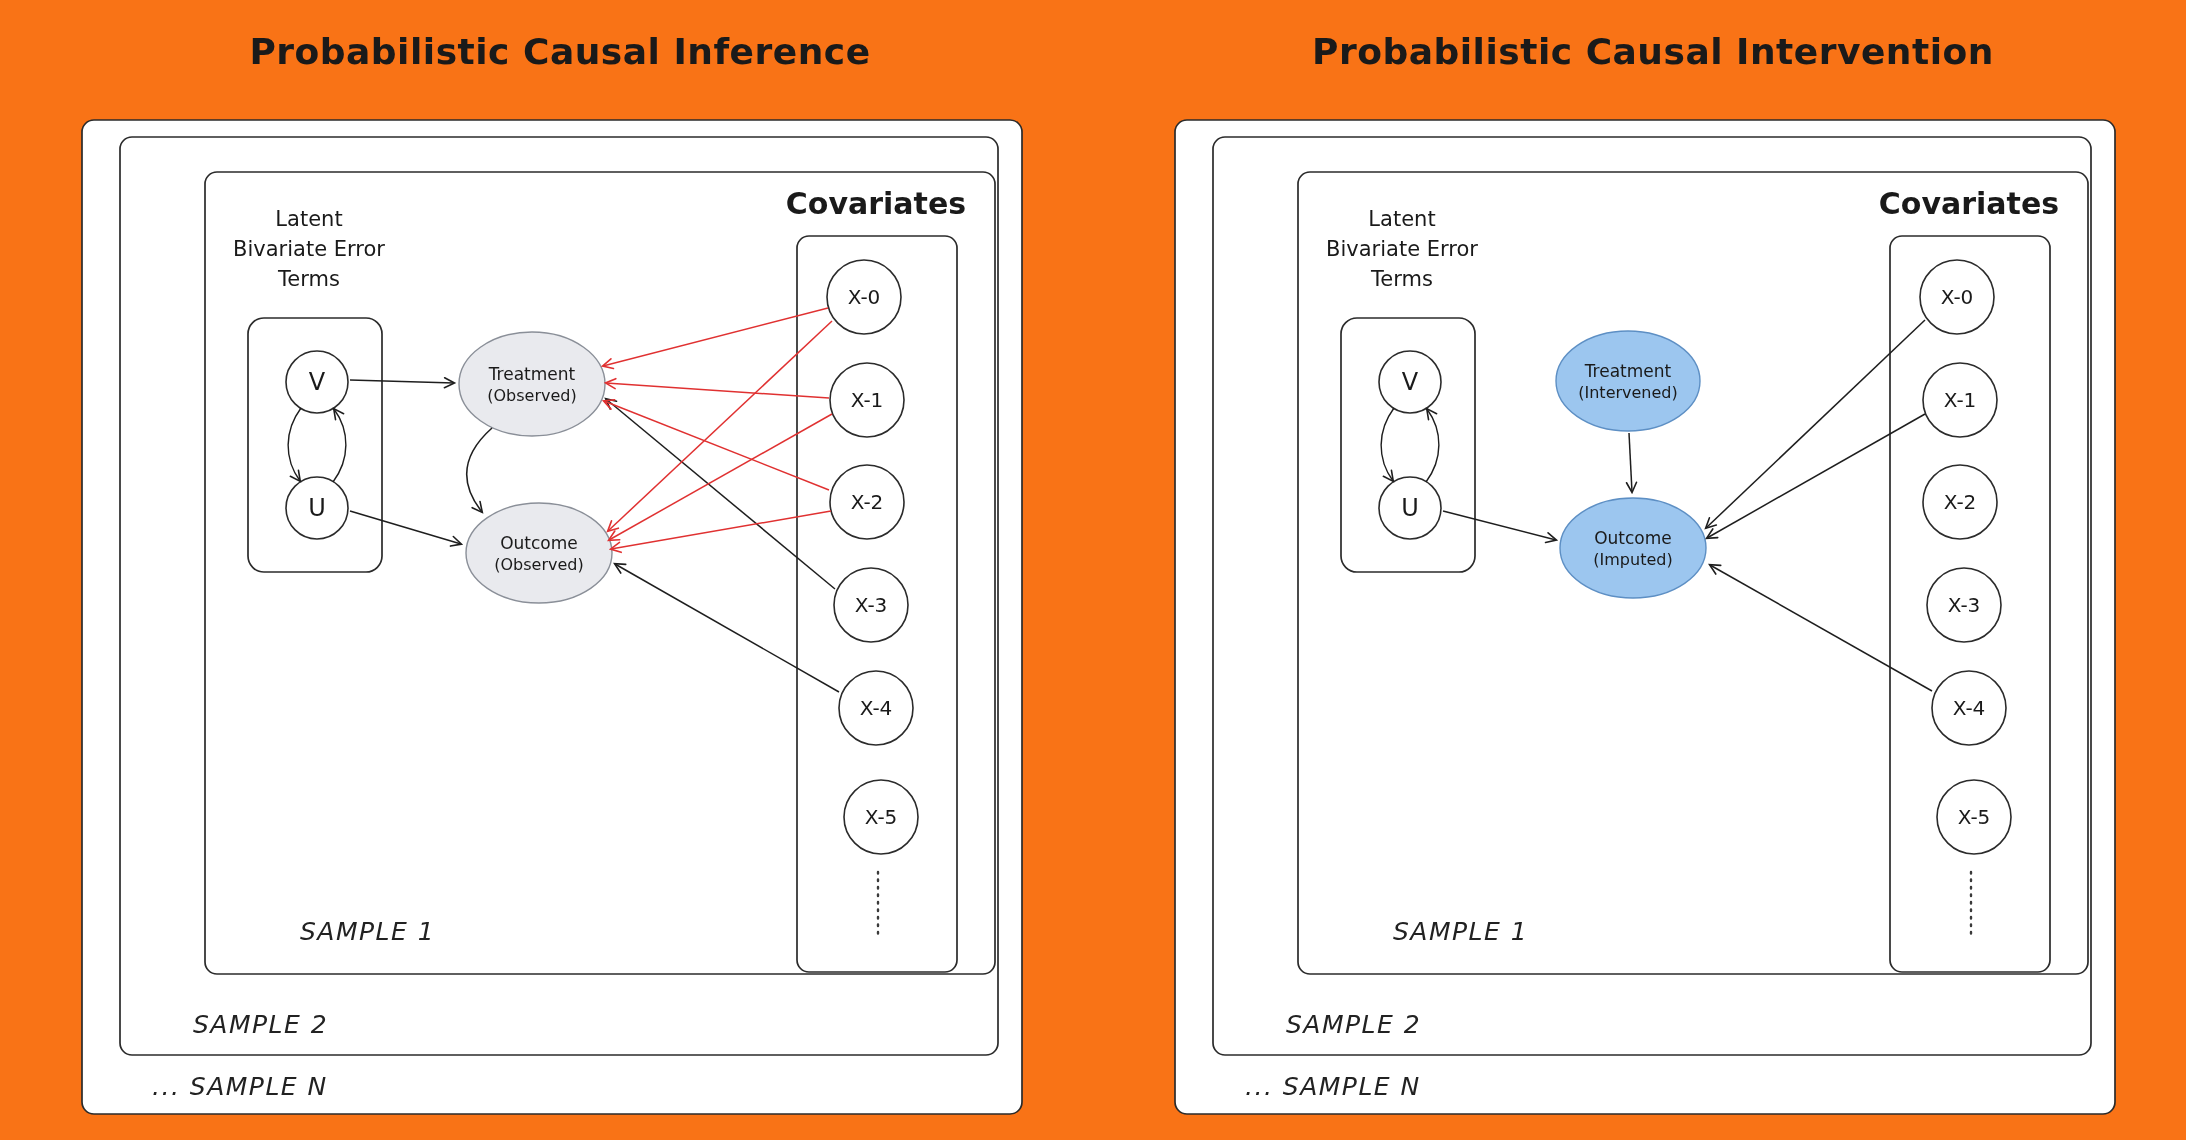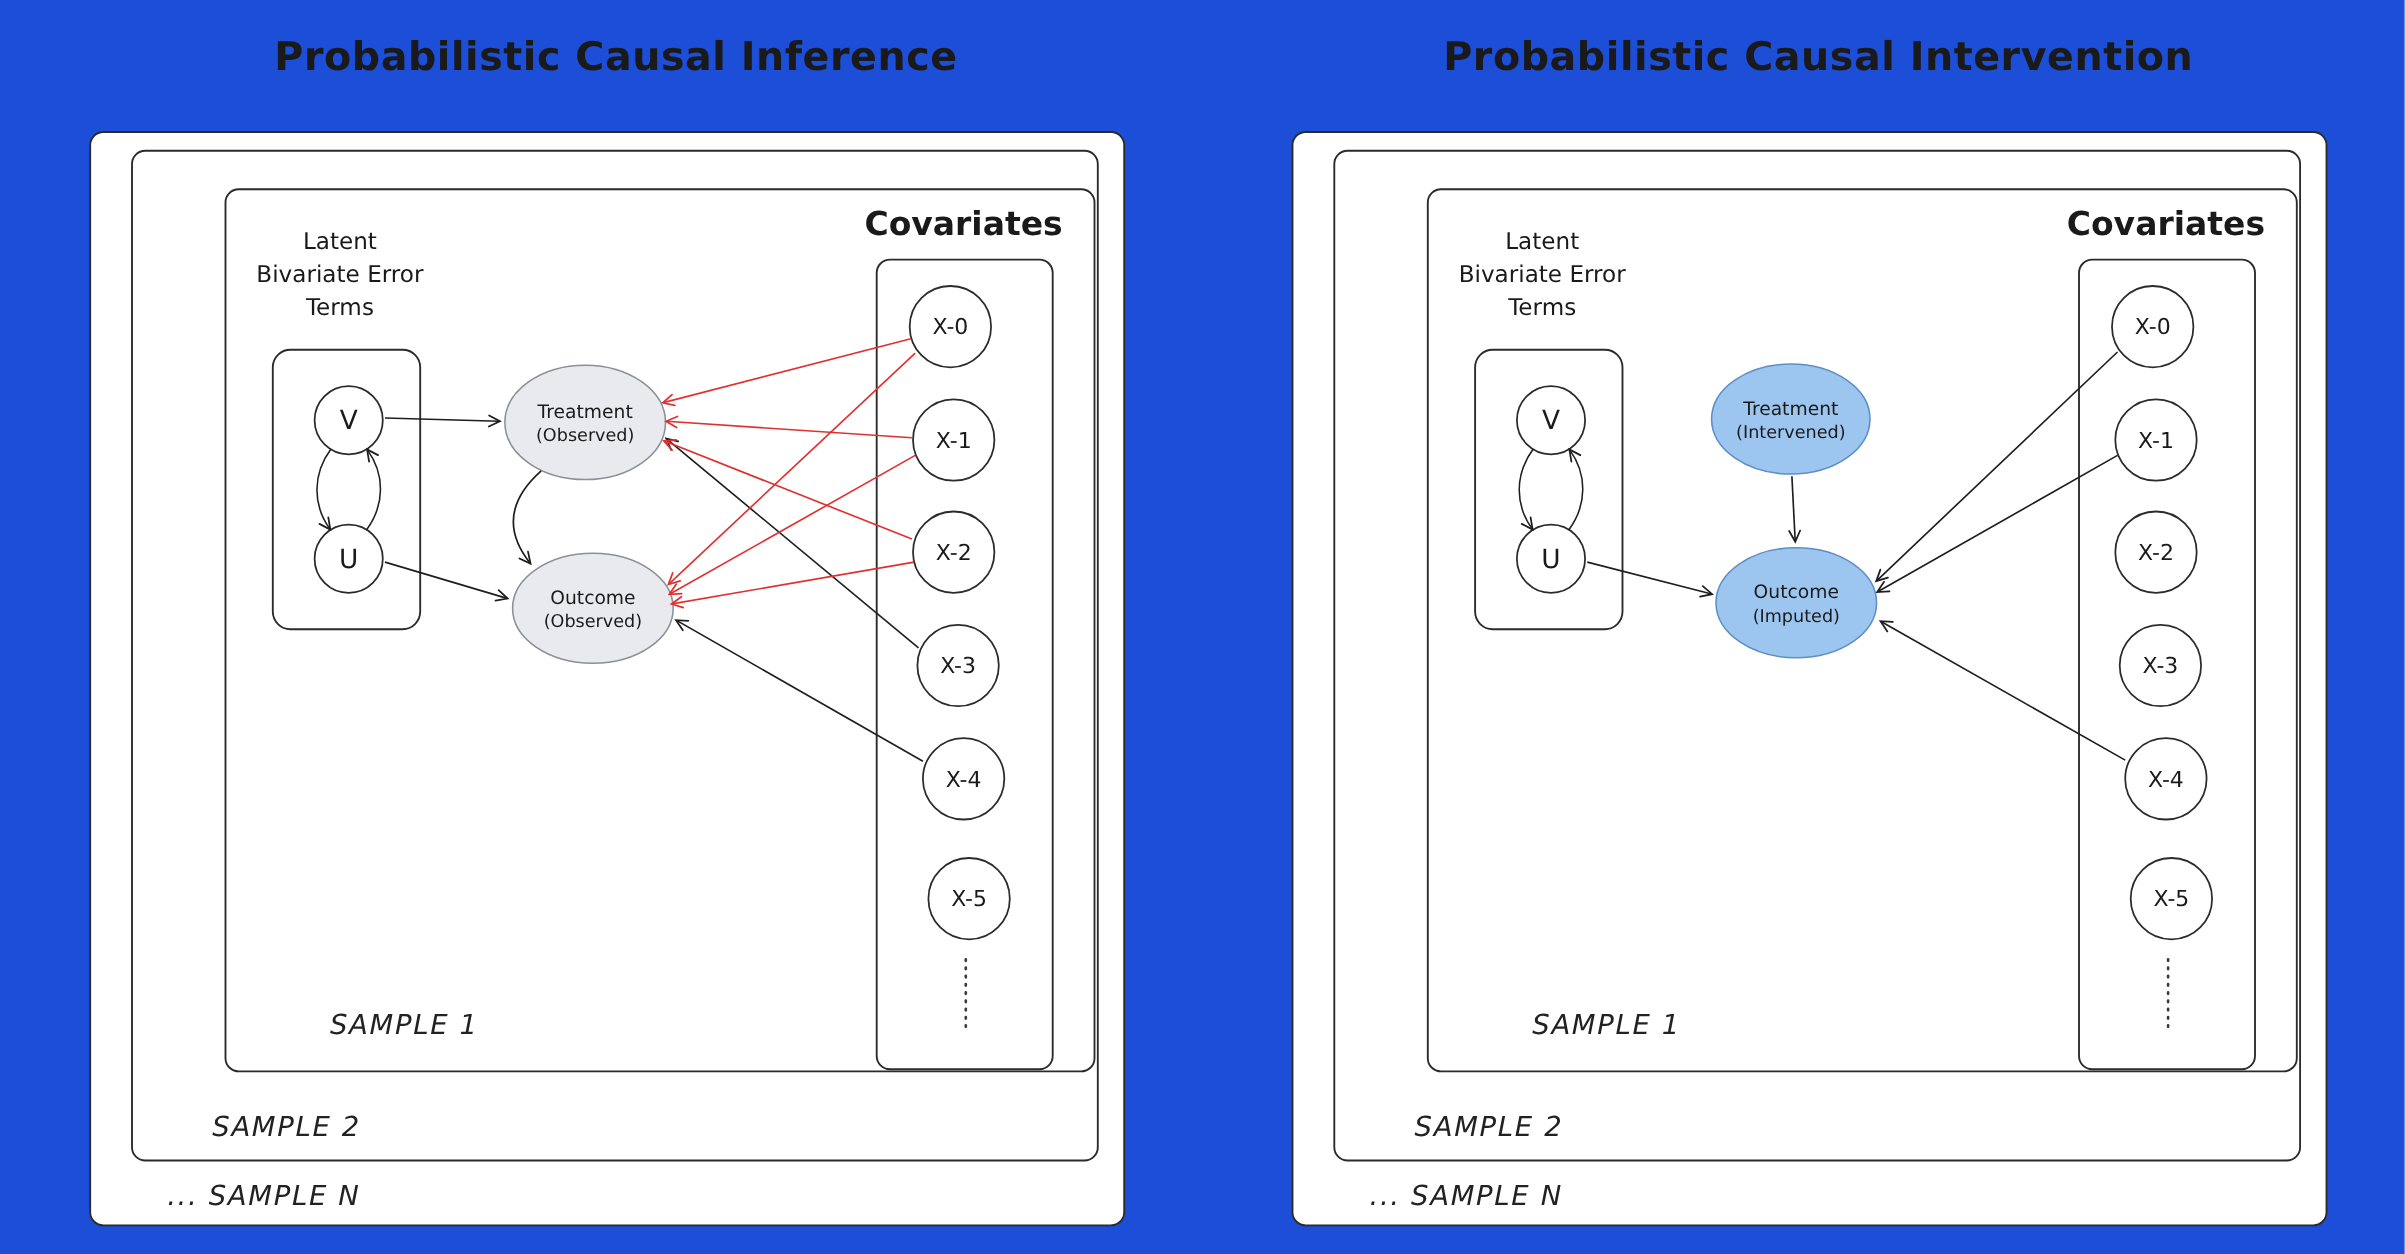--- a/index.html
+++ b/index.html
@@ -1,17 +1,17 @@
 <!DOCTYPE html>
 <html><head>
 <meta charset="utf-8">
 <style>
   html, body { margin: 0; padding: 0; background: #ffffff; }
   body { width: 2186px; height: 1140px; font-family: "DejaVu Sans", sans-serif; }
-  .canvas { display: flex; width: 2186px; height: 1140px; background: #1d4ed8; }
+  .canvas { display: flex; width: 2186px; height: 1140px; background: #f97316; }
   .panel { width: 1093px; height: 1140px; }
 
   text { fill: #1a1a1a; }
   .title { font-size: 36px; font-weight: bold; text-anchor: middle; letter-spacing: 0.5px; }
   .cov-title { font-size: 30px; font-weight: bold; text-anchor: middle; }
   .sample-label { font-size: 25px; font-style: italic; letter-spacing: 1.5px; fill: #222; }
   .latent-label { font-size: 21px; text-anchor: middle; }
   .vu-label { font-size: 24px; text-anchor: middle; }
   .cov-label { font-size: 20px; text-anchor: middle; }
   .node-text { font-size: 17px; text-anchor: middle; }

